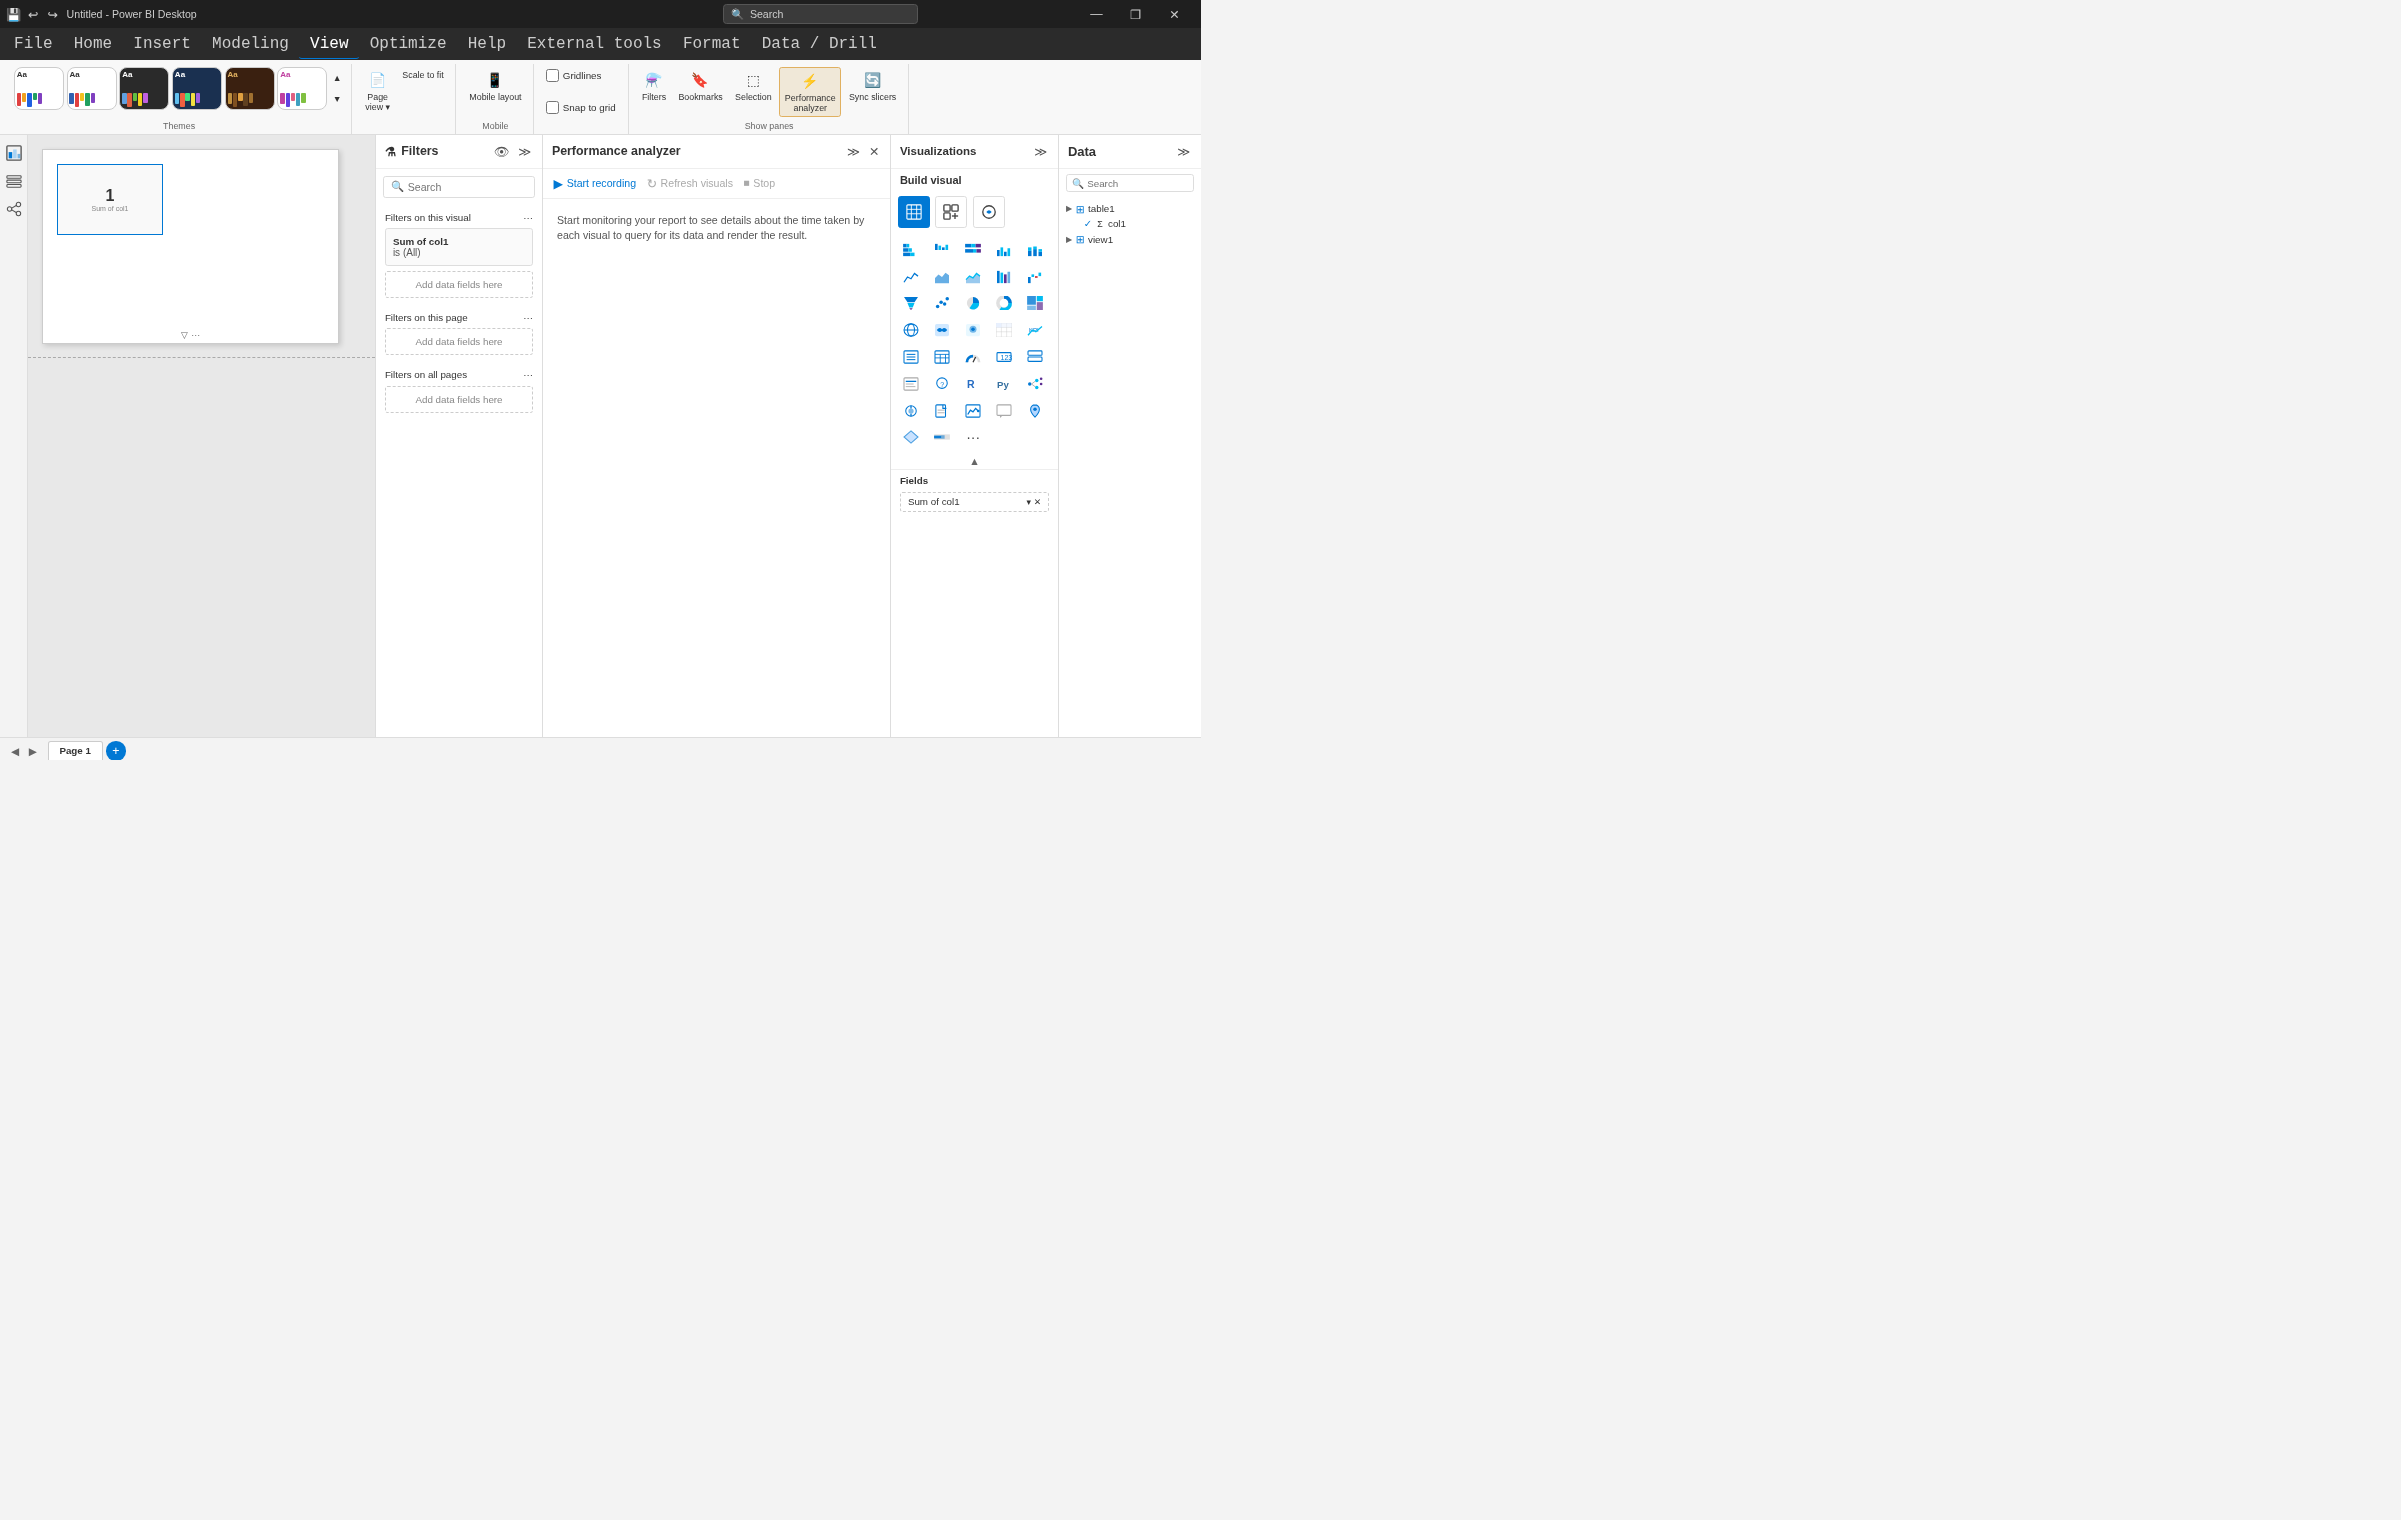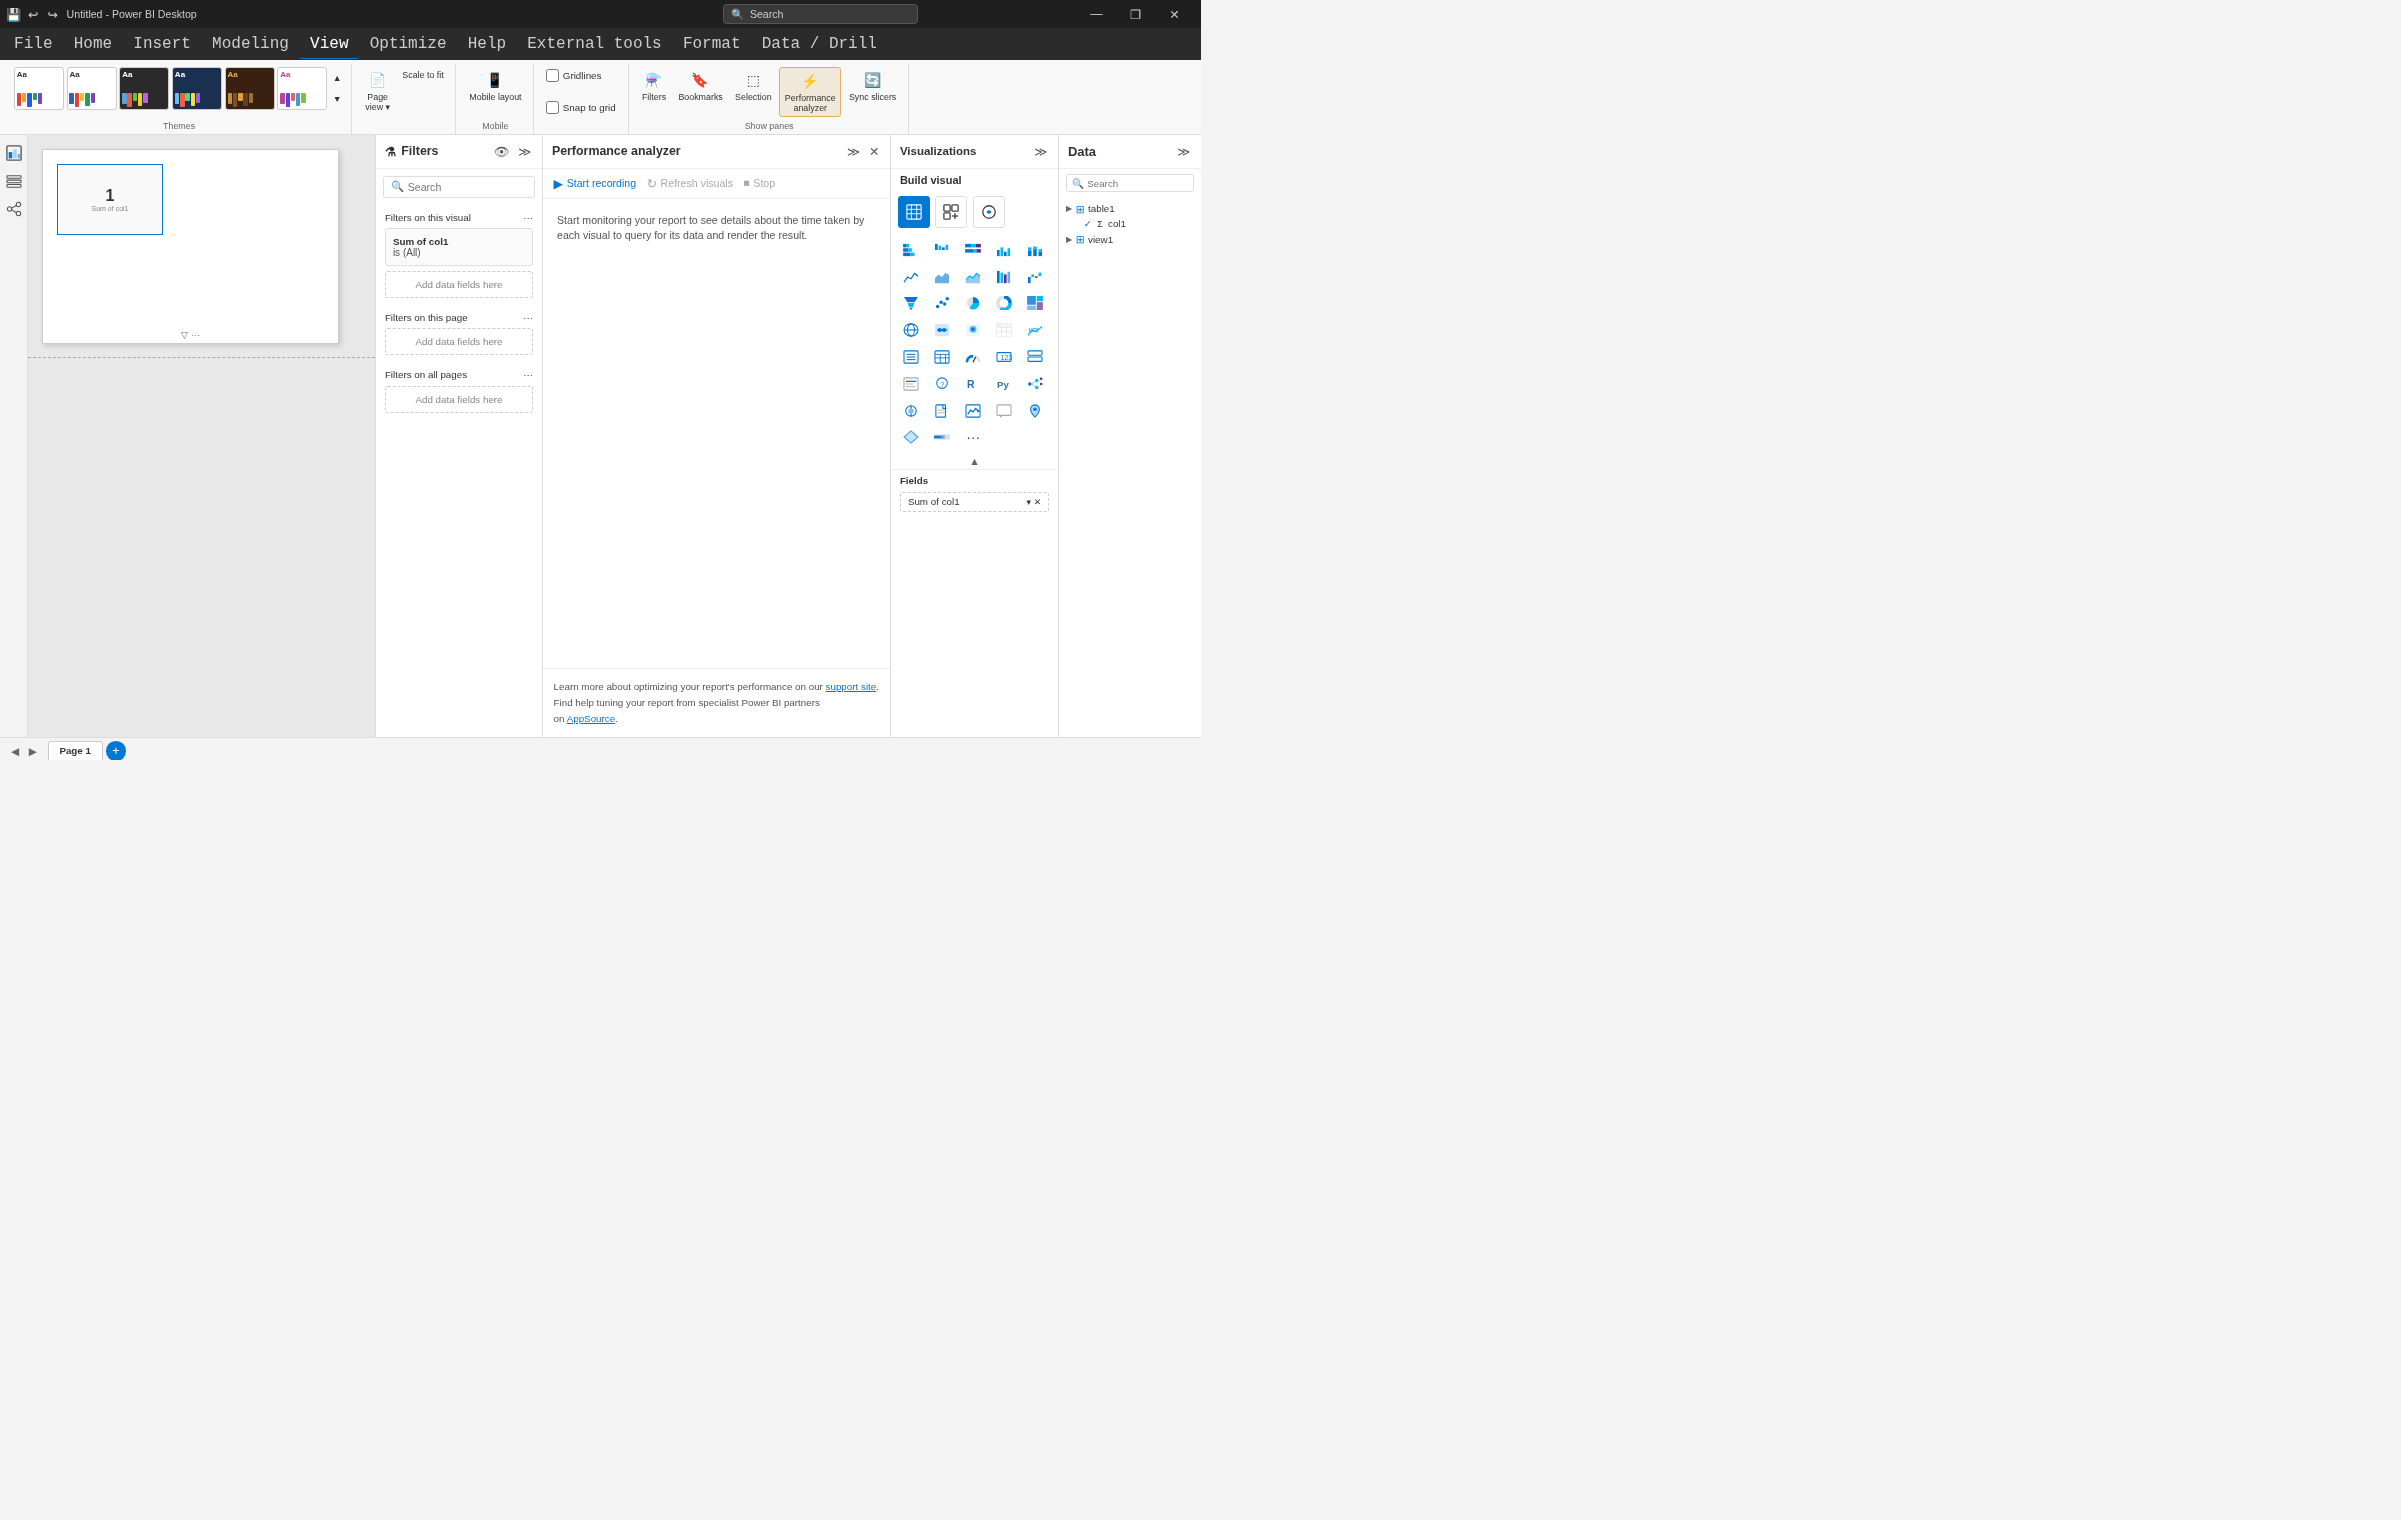--- a/index.html
+++ b/index.html
@@ -23,21 +23,21 @@
     
     .ribbon { background: #f8f8f8; border-bottom: 0.9px solid #ddd; display: flex; align-items: stretch; padding: 3.5px 7px 0; gap: 1.8px; min-height: 74px; }
     .ribbon-group { display: flex; flex-direction: column; align-items: center; border-right: 0.9px solid #ddd; padding: 0 7px; min-width: fit-content; }
     .ribbon-group-label { font-size: 8.9px; color: #666; margin-top: auto; padding: 1.8px 0 2.7px; }
     .ribbon-group-content { display: flex; gap: 3.5px; align-items: flex-start; flex: 1; padding-top: 3.5px; }
     .ribbon-btn { display: flex; flex-direction: column; align-items: center; gap: 1.8px; padding: 2.7px 4.4px; cursor: pointer; border-radius: 2.7px; min-width: 32px; font-size: 8.9px; color: #333; border: none; background: transparent; }
     .ribbon-btn.active { background: #ddeeff; }
     .ribbon-btn-icon { width: 21px; height: 21px; display: flex; align-items: center; justify-content: center; font-size: 14px; }
     .ribbon-btn-label { font-size: 8.9px; text-align: center; white-space: nowrap; }
     .themes-row { display: flex; gap: 2.7px; }
-    .theme-swatch { width: 50px; height: 43px; background: #fff; border: 0.9px solid #ccc; border-radius: 3px; cursor: pointer; overflow: hidden; display: flex; flex-direction: column; padding: 2.7px; font-size: 7px; }
+    .theme-swatch { width: 50px; height: 43px; background: #fff; border: 0.9px solid #ccc; border-radius: 8px; cursor: pointer; overflow: hidden; display: flex; flex-direction: column; padding: 2.7px; font-size: 7px; }
     .theme-bars { display: flex; gap: 0.9px; margin-top: auto; }
     .theme-bar { width: 4.4px; border-radius: 0.9px; }
 
     
     .ribbon-checkbox { display: flex; align-items: center; gap: 3.5px; padding: 1.8px 3.5px; cursor: pointer; font-size: 9.8px; white-space: nowrap; }
     .ribbon-checkbox input { margin: 0; }
 
     
     .main { display: flex; height: calc(760px - 28px - 32px - 75px - 23px); }
 
@@ -420,27 +420,20 @@
         <span style="font-size:12.4px;">↻</span>
         <span>Refresh visuals</span>
       </div>
       <div class="perf-btn disabled">
         <span style="font-size:12.4px;">⏹</span>
         <span>Stop</span>
       </div>
     </div>
     <div class="perf-content">Start monitoring your report to see details about the time taken by each visual to query for its data and render the result.</div>
     <div style="flex:1;"></div>
-    <div class="perf-footer">
-      <span>Learn more about optimizing your report's performance on our </span><a>support site</a><span>.</span>
-      <br>
-      <span>Find help tuning your report from specialist Power BI partners</span>
-      <br>
-      <span>on </span><a>AppSource</a><span>.</span>
-    </div>
   </div>
 
   <div class="viz-pane">
     <div class="viz-pane-header">
       <div class="viz-pane-title">Visualizations</div>
       <span class="pane-expand-btn">≫</span>
     </div>
     <div class="build-visual-label">Build visual</div>
 
     <div class="viz-top-row">

